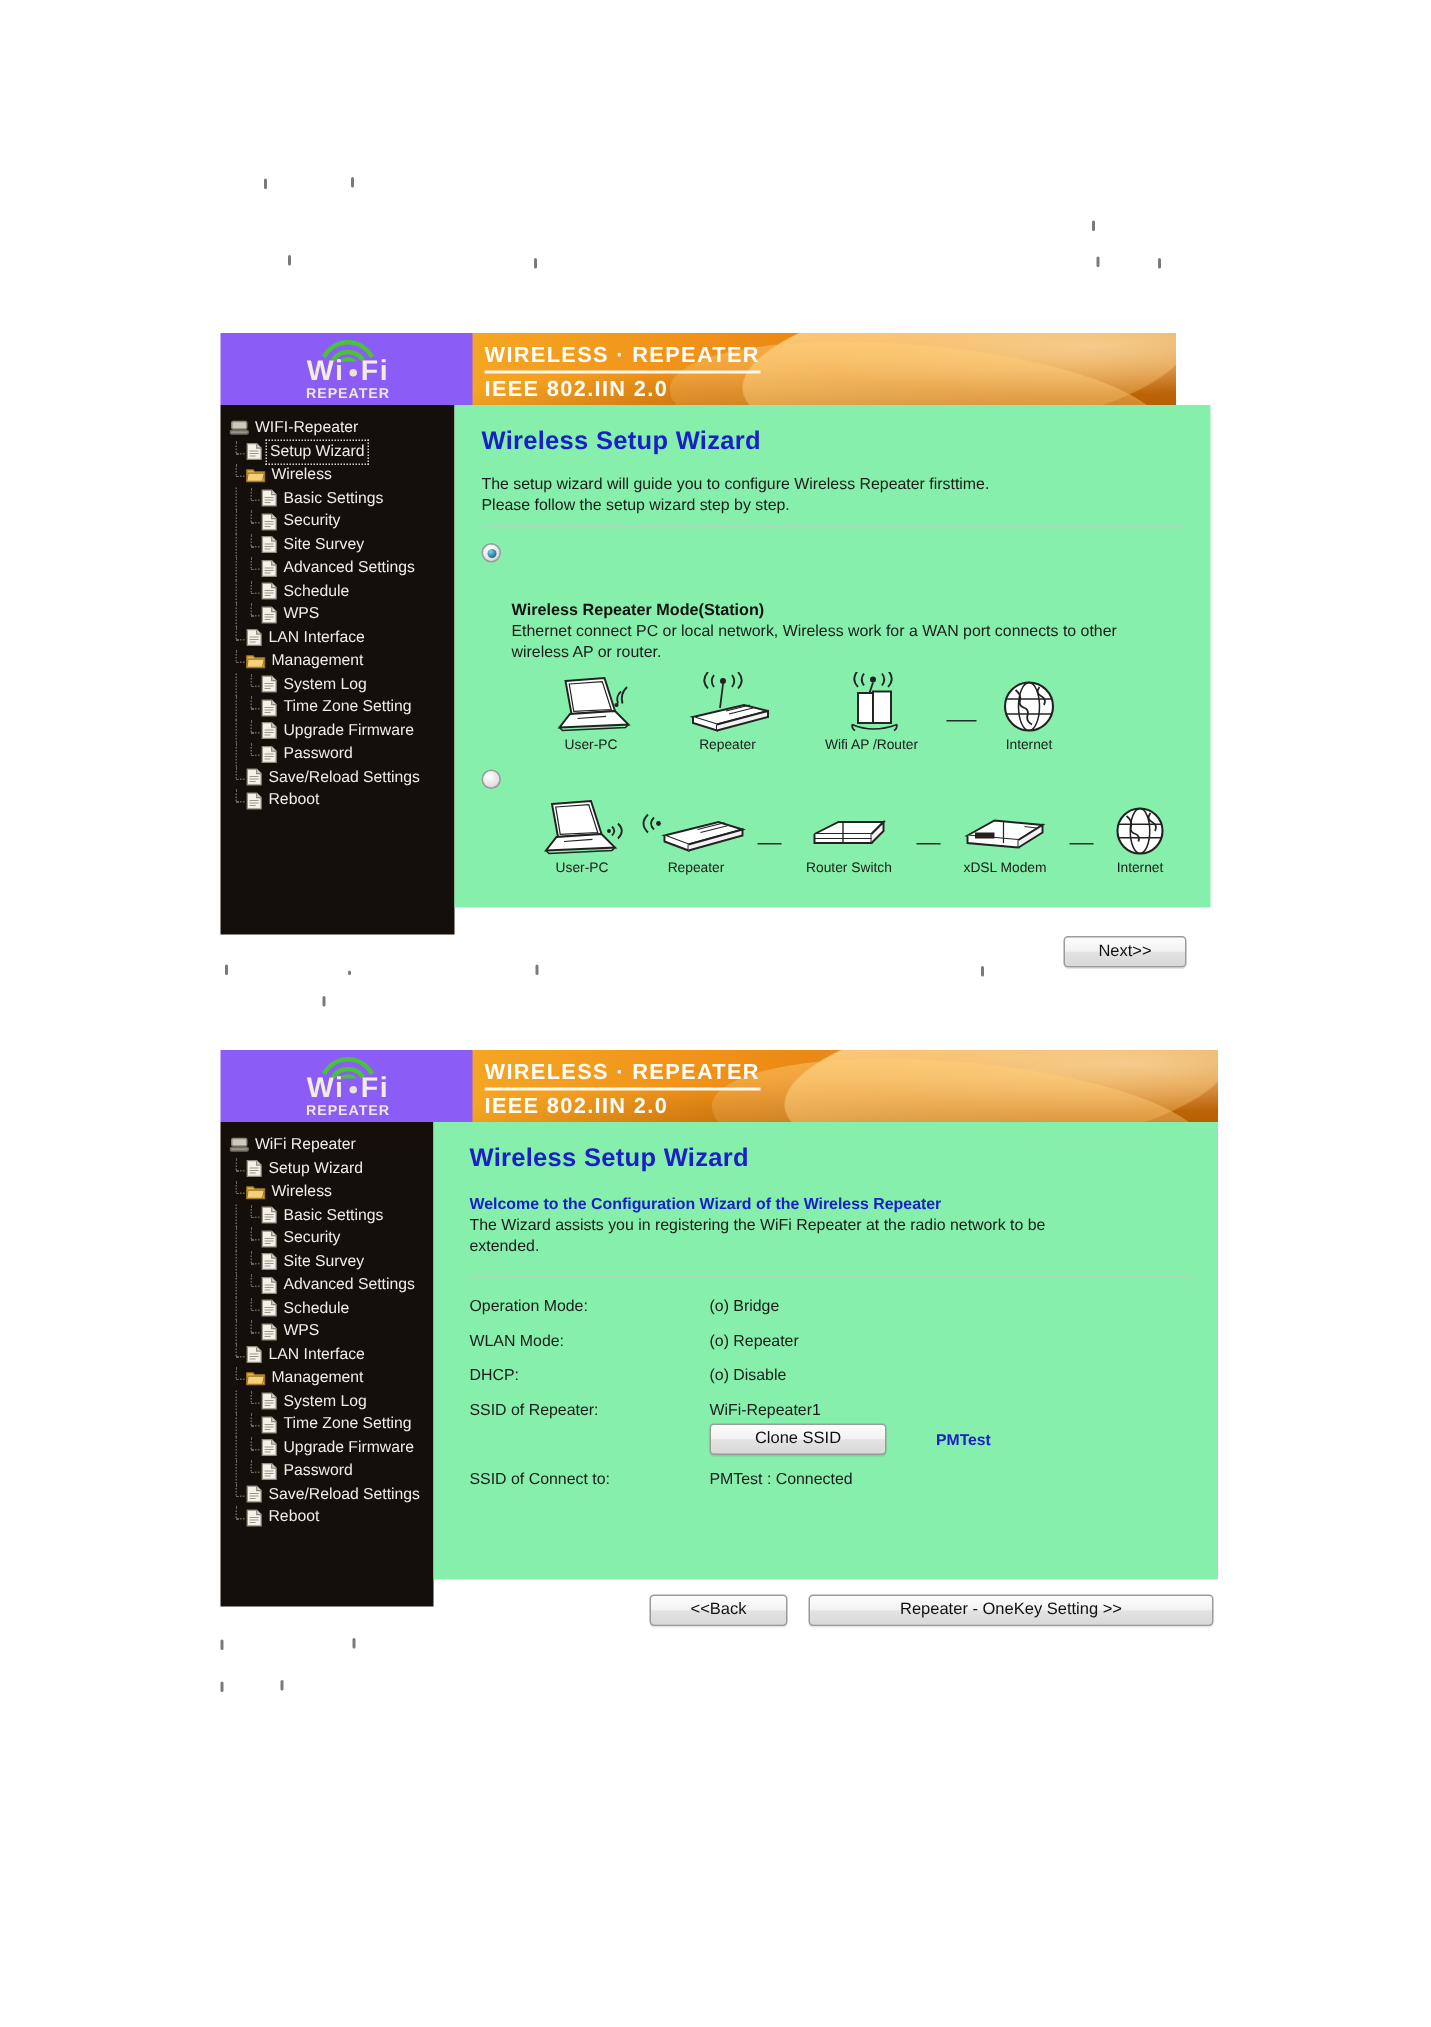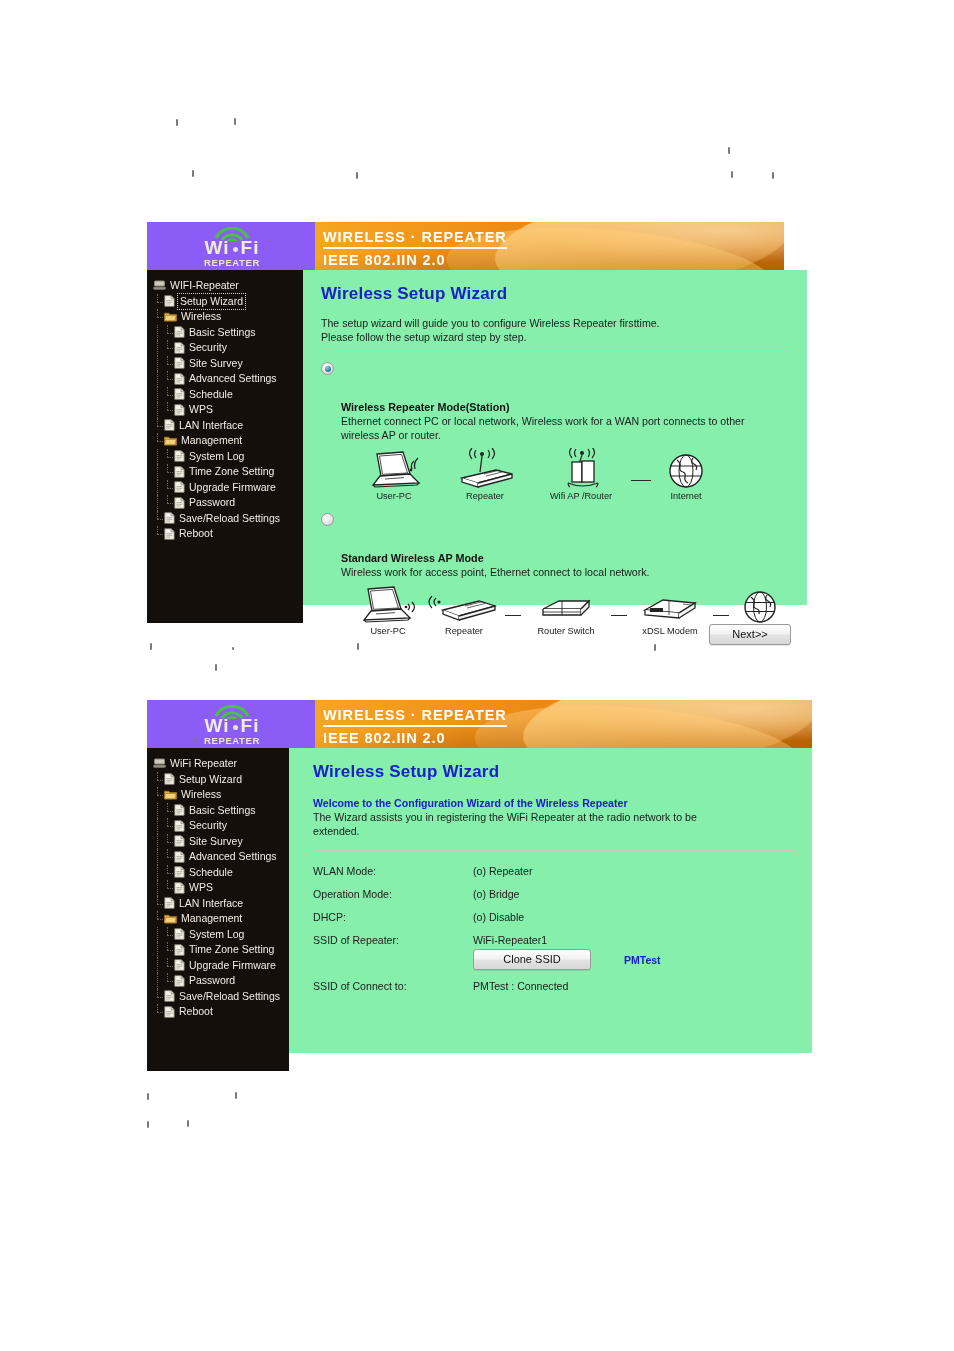--- a/index.html
+++ b/index.html
@@ -671,24 +671,20 @@
                 <path d="M12 10 q4 3 3 7 q-1 4 3 5 q3 1 2 5 q-1 4 3 6" fill="none" stroke="#222" stroke-width="1.2"></path>
                 <path d="M28 8 q-3 4 1 6 q4 2 2 6" fill="none" stroke="#222" stroke-width="1.2"></path>
               </svg>
             </div>
             <div class="cap">Internet</div>
           </div>
         </div>
 
         <div class="mode-row" style="margin-top:10px;">
           <span class="radio"></span>
-          <div>
-            <div class="mode-title">Standard Wireless AP Mode</div>
-            <div class="para">Wireless work for access point, Ethernet connect to local network.</div>
-          </div>
         </div>
 
         <div class="diagram" style="margin:4px 0 0 30px;">
           <div class="dnode" style="width:74px;">
             <div class="art">
               <svg width="64" height="40" viewBox="0 0 64 40">
                 <path d="M12 4 L38 2 L45 24 L16 26 Z" fill="#fff" stroke="#222" stroke-width="1.3"></path>
                 <path d="M14.5 6 L36.5 4.4 L42.5 23 L17.5 24.3 Z" fill="#fff" stroke="#222" stroke-width="0.8"></path>
                 <path d="M15 26 L45 24 L54 33 L8 35 Z" fill="#fff" stroke="#222" stroke-width="1.3"></path>
                 <path d="M20 29 L39 27.6" stroke="#222" stroke-width="0.8"></path>
@@ -1030,26 +1026,26 @@
       <div style="padding:14px 18px 0 24px;">
         <div class="page-title">Wireless Setup Wizard</div>
         <div style="height:14px;"></div>
         <div class="para" style="color:#1a20c8;font-weight:bold;">Welcome to the Configuration Wizard of the Wireless Repeater</div>
         <div class="para">The Wizard assists you in registering the WiFi Repeater at the radio network to be</div>
         <div class="para">extended.</div>
         <div class="hr" style="margin:12px 0 14px 0;"></div>
 
         <div class="ktable">
           <div class="krow">
+            <div class="kcell-l">Operation Mode:</div>
+            <div class="kcell-r">(o) Bridge</div>
+          </div>
+          <div class="krow">
             <div class="kcell-l">WLAN Mode:</div>
             <div class="kcell-r">(o) Repeater</div>
-          </div>
-          <div class="krow">
-            <div class="kcell-l">Operation Mode:</div>
-            <div class="kcell-r">(o) Bridge</div>
           </div>
           <div class="krow">
             <div class="kcell-l">DHCP:</div>
             <div class="kcell-r">(o) Disable</div>
           </div>
           <div class="krow" style="margin-bottom:6px;">
             <div class="kcell-l">SSID of Repeater:</div>
             <div class="kcell-r">
               <div>WiFi-Repeater1</div>
               <div style="display:flex;align-items:center;margin-top:3px;gap:25px;">
@@ -1058,15 +1054,19 @@
               </div>
             </div>
           </div>
           <div class="krow" style="margin-top:10px;">
             <div class="kcell-l">SSID of Connect to:</div>
             <div class="kcell-r">PMTest : Connected</div>
           </div>
         </div>
       </div>
 
+      <div style="position:absolute; left:144px; top:315px; display:flex; gap:14px;">
+        <span class="btn" style="min-width:70px;">&lt;&lt;Back</span>
+        <span class="btn" style="min-width:248px;">Repeater - OneKey Setting &gt;&gt;</span>
+      </div>
     </div>
   </div>
 </div>
 
 </body></html>

